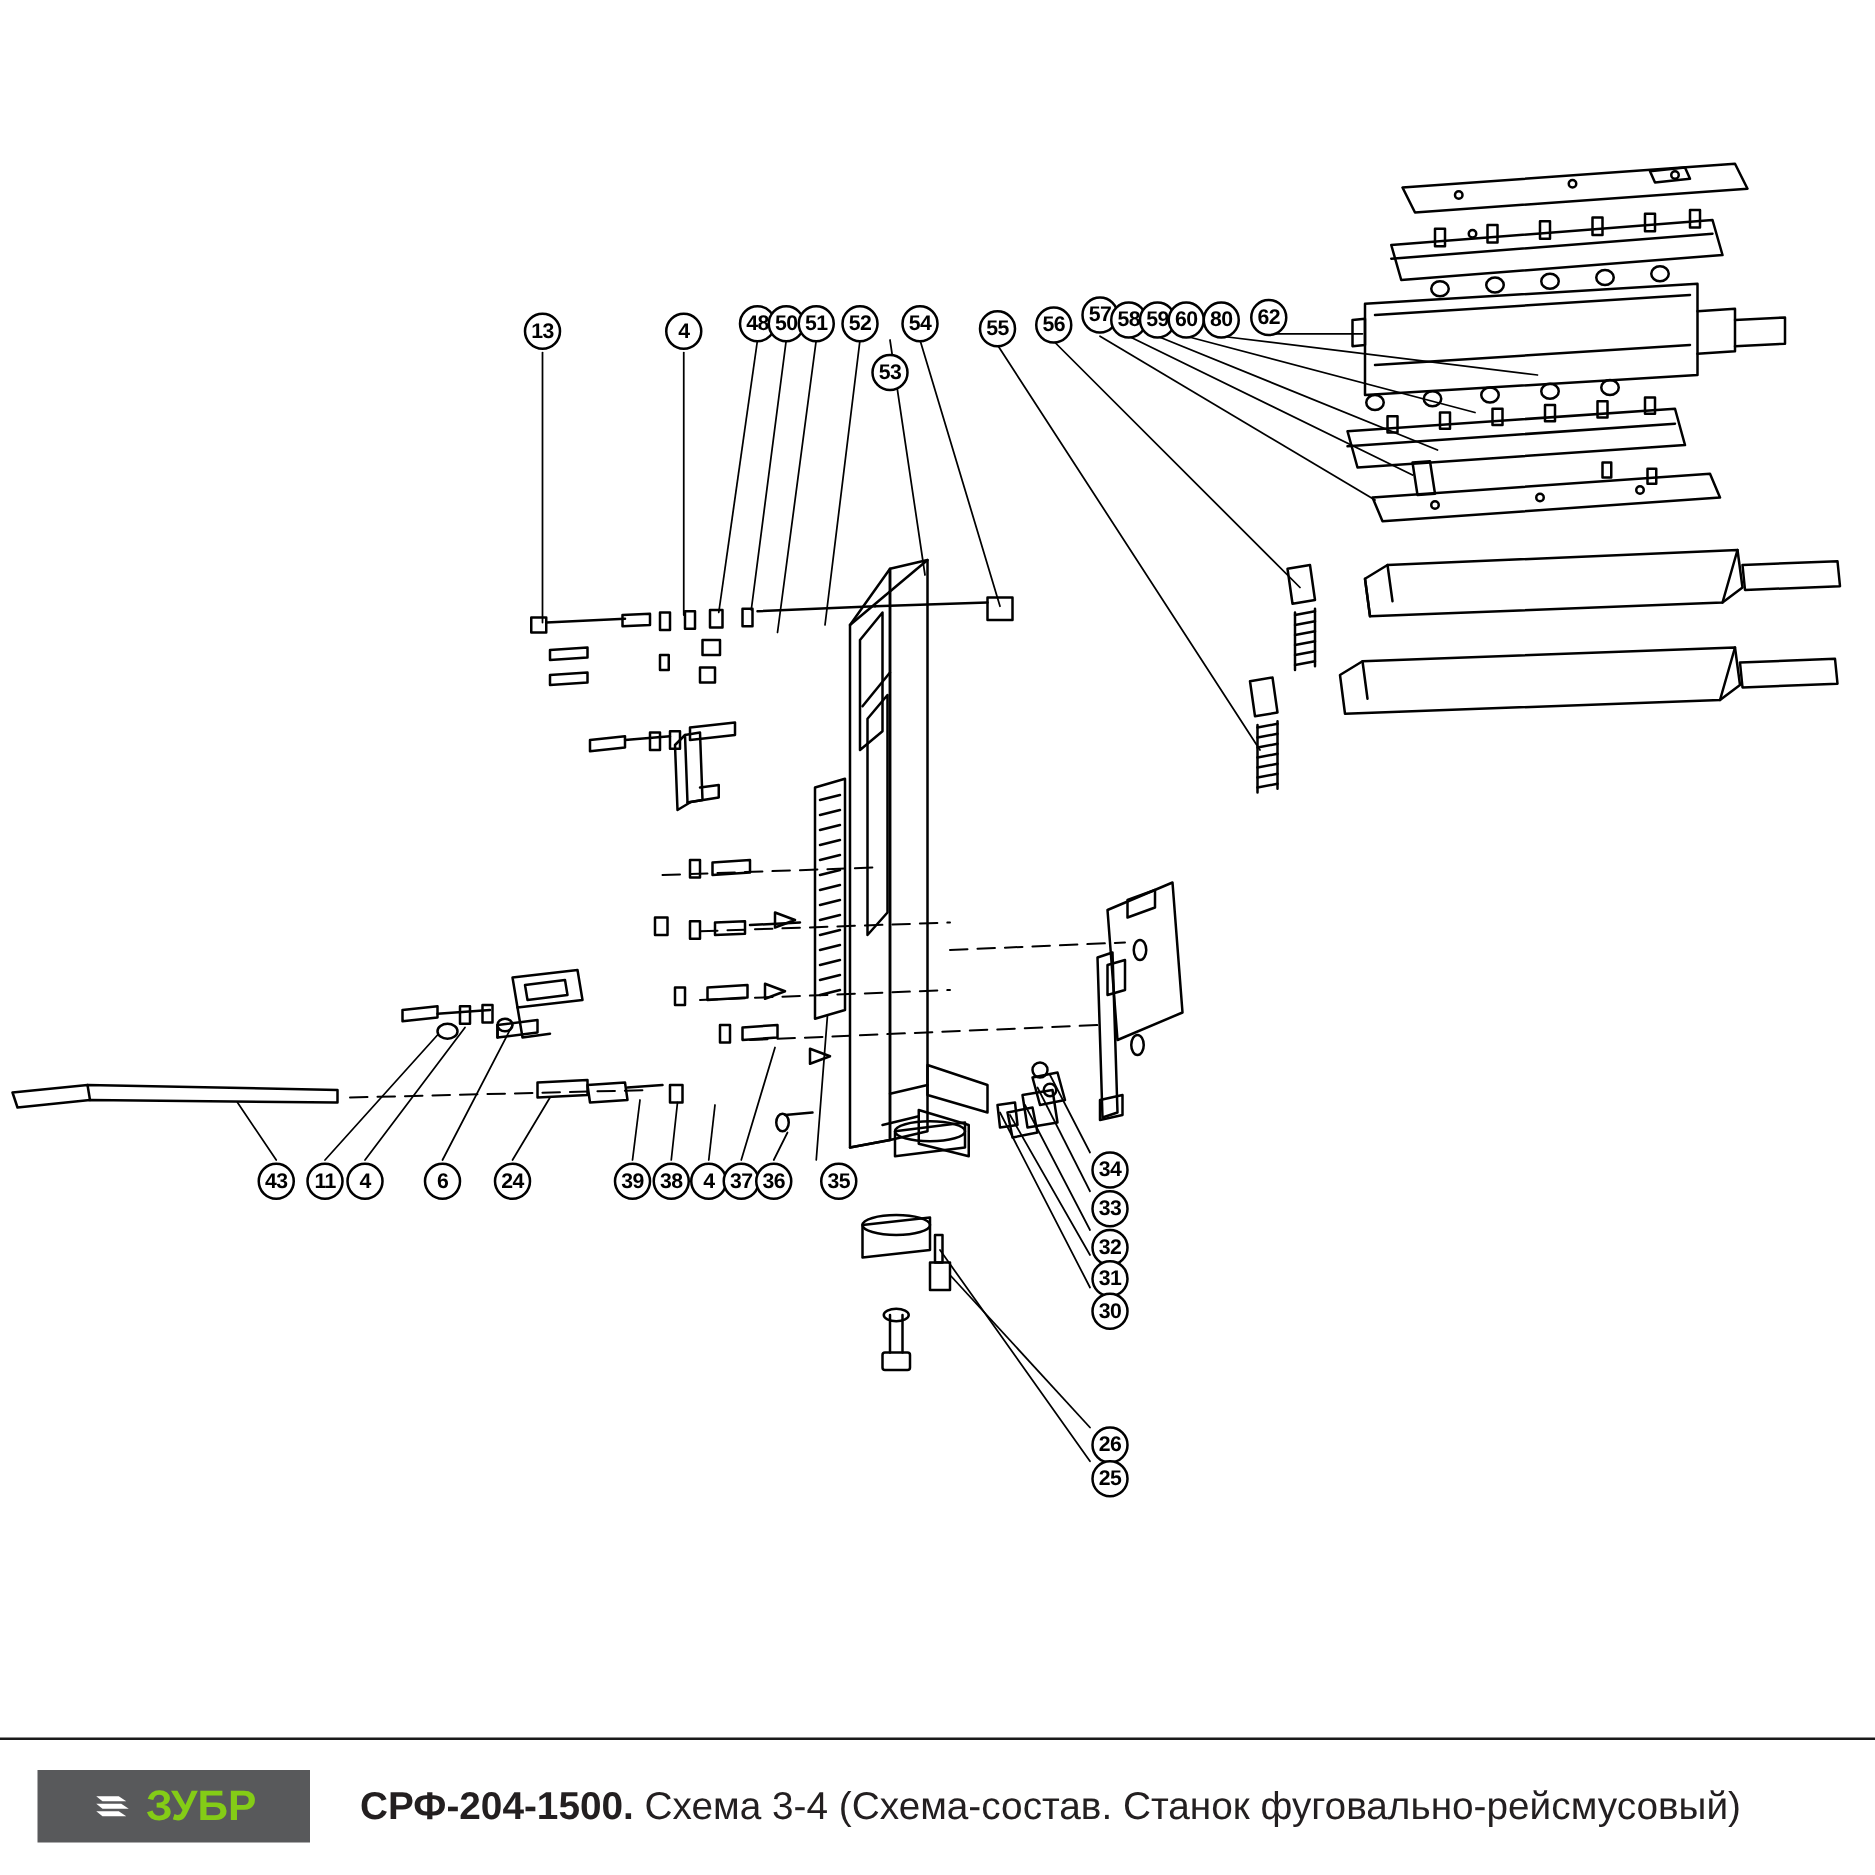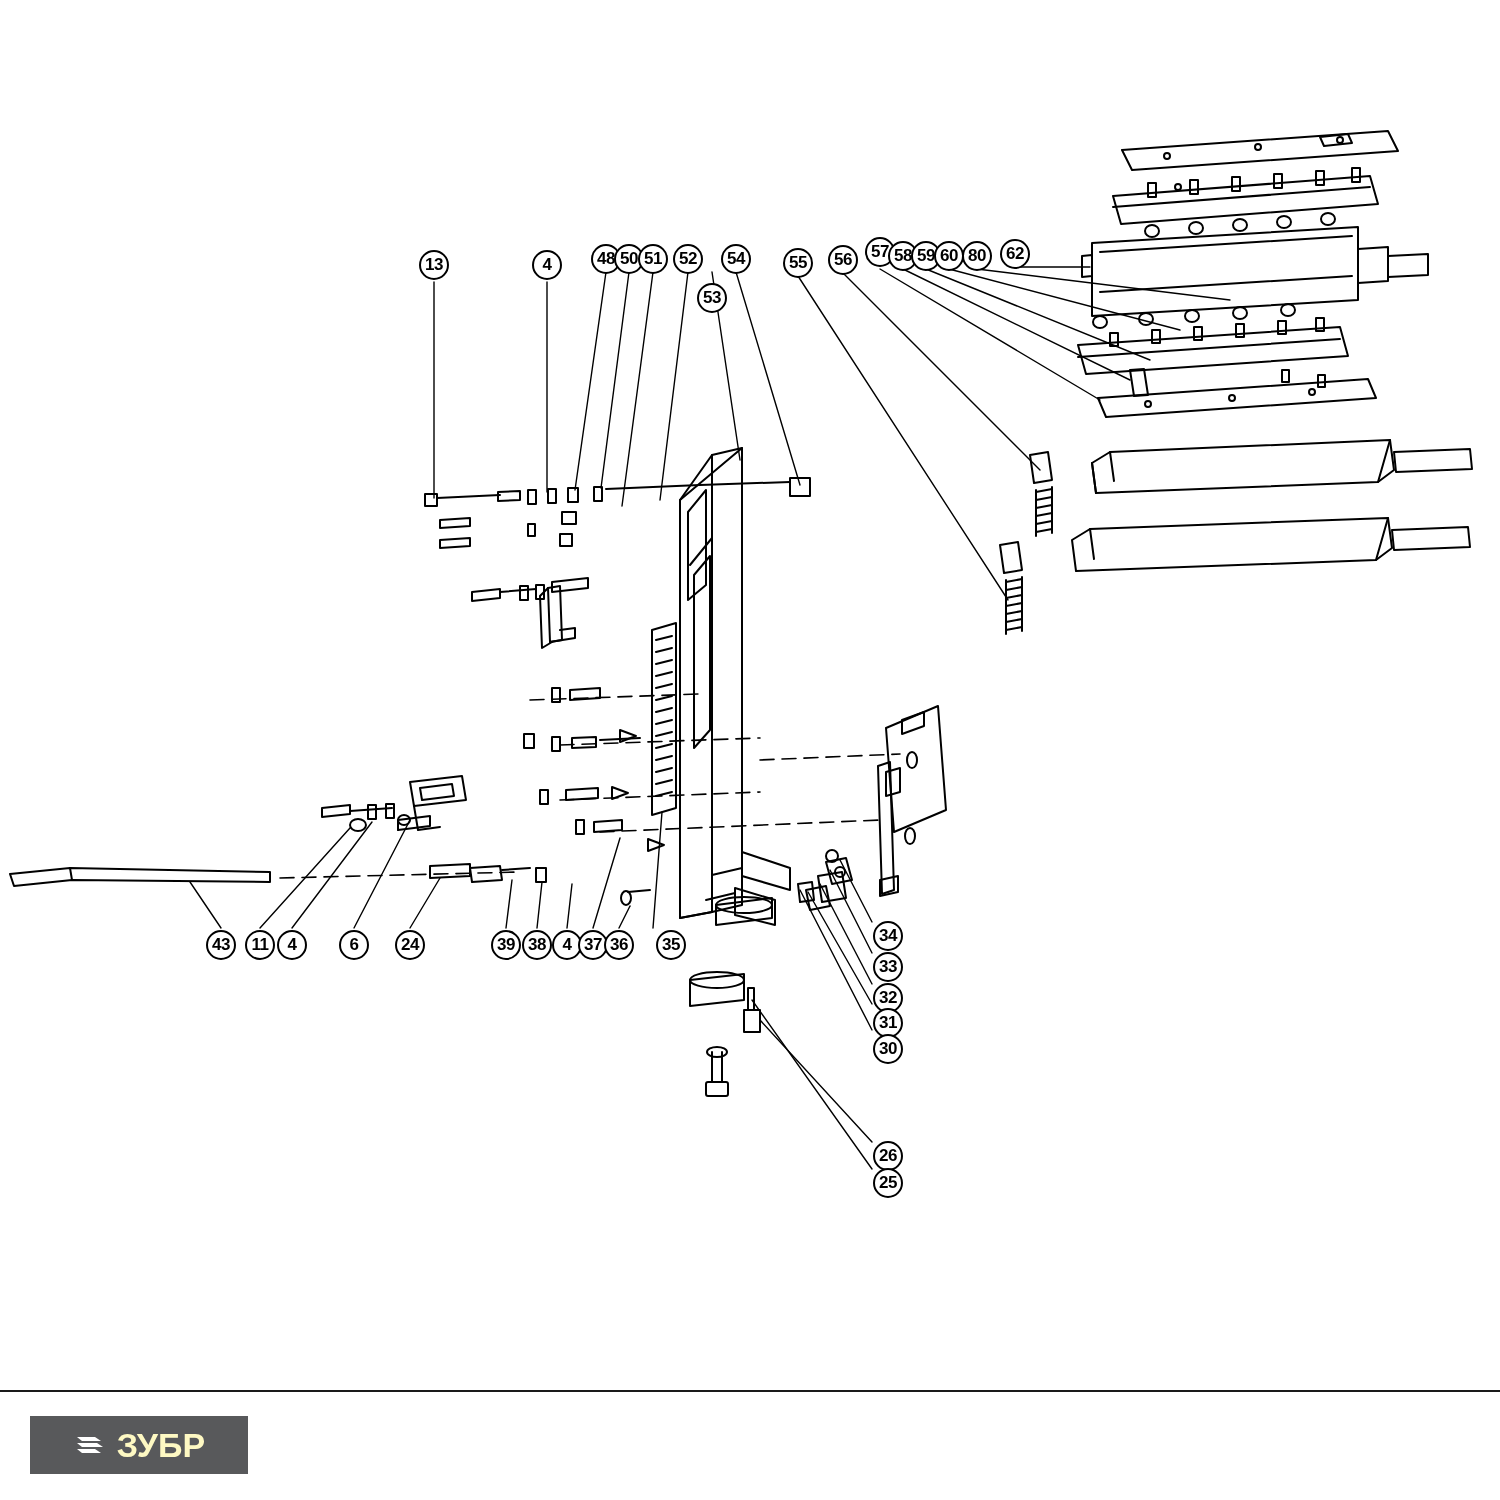--- a/index.html
+++ b/index.html
@@ -68,21 +68,21 @@
     align-items: center;
     justify-content: center;
     gap: 10px;
   }
   #brand-logo .arrow-mark {
     width: 34px;
     height: 34px;
     position: relative;
   }
   #brand-logo .brand-text {
-    color: #fef9c3;
+    color: #84cc16;
     font-size: 34px;
     font-weight: 700;
     letter-spacing: 0px;
     font-family: "Liberation Sans", sans-serif;
   }
   #footer-caption {
     margin-left: 40px;
     font-size: 31px;
     color: #231f20;
     white-space: nowrap;
@@ -411,16 +411,19 @@
       <div id="brand-logo">
         <span class="arrow-mark">
           <svg width="34" height="34" viewBox="0 0 34 34" fill="none">
             <path d="M4 9 H22 L28 13 H9 Z" fill="#ffffff"></path>
             <path d="M4 15 H24 L30 19 H9 Z" fill="#ffffff"></path>
             <path d="M4 21 H22 L28 25 H9 Z" fill="#ffffff"></path>
           </svg>
         </span>
         <span class="brand-text">ЗУБР</span>
       </div>
+      <div id="footer-caption">
+        <span class="model">СРФ-204-1500.</span><span class="desc"> Схема 3-4 (Схема-состав. Станок фуговально-рейсмусовый)</span>
+      </div>
     </div>
   </div>
 
 </div>
 
 </body></html>

